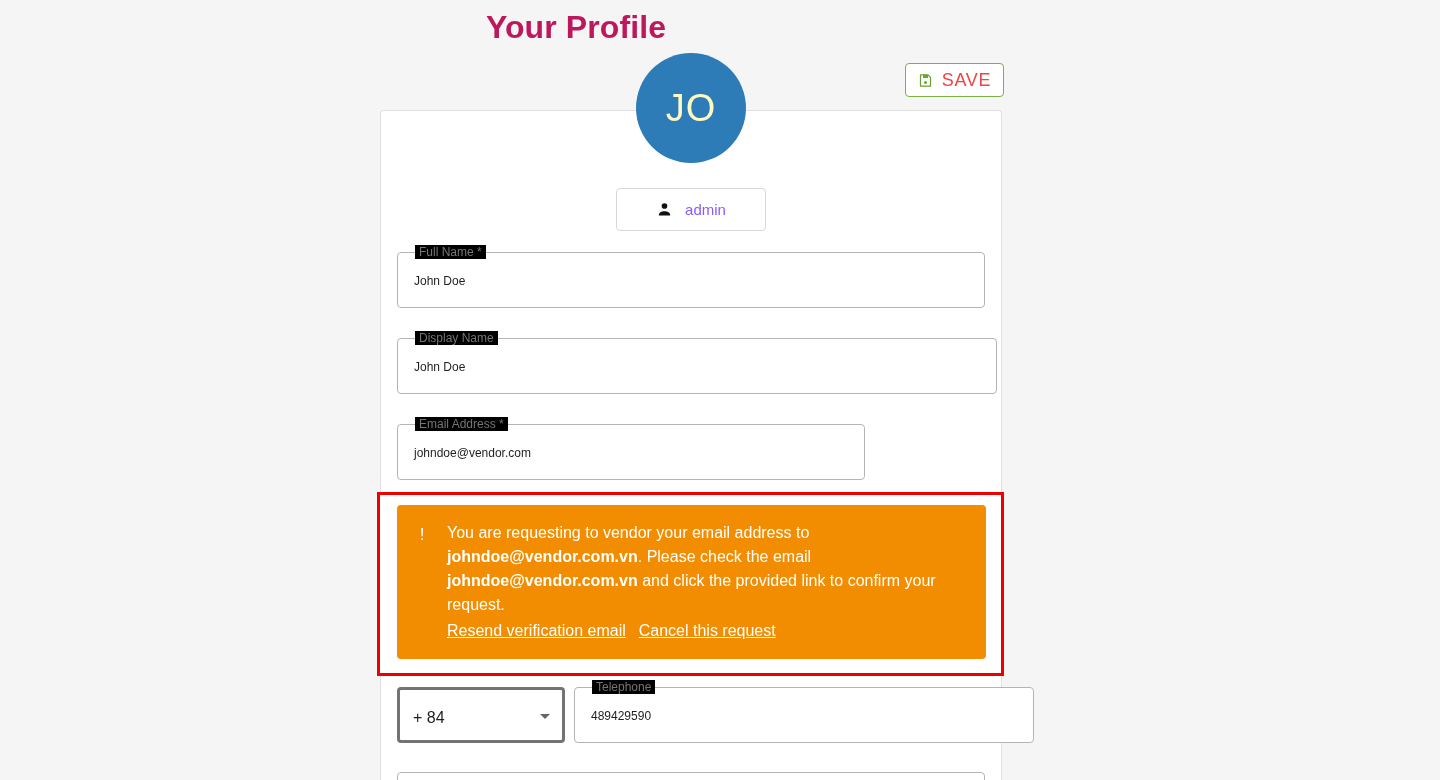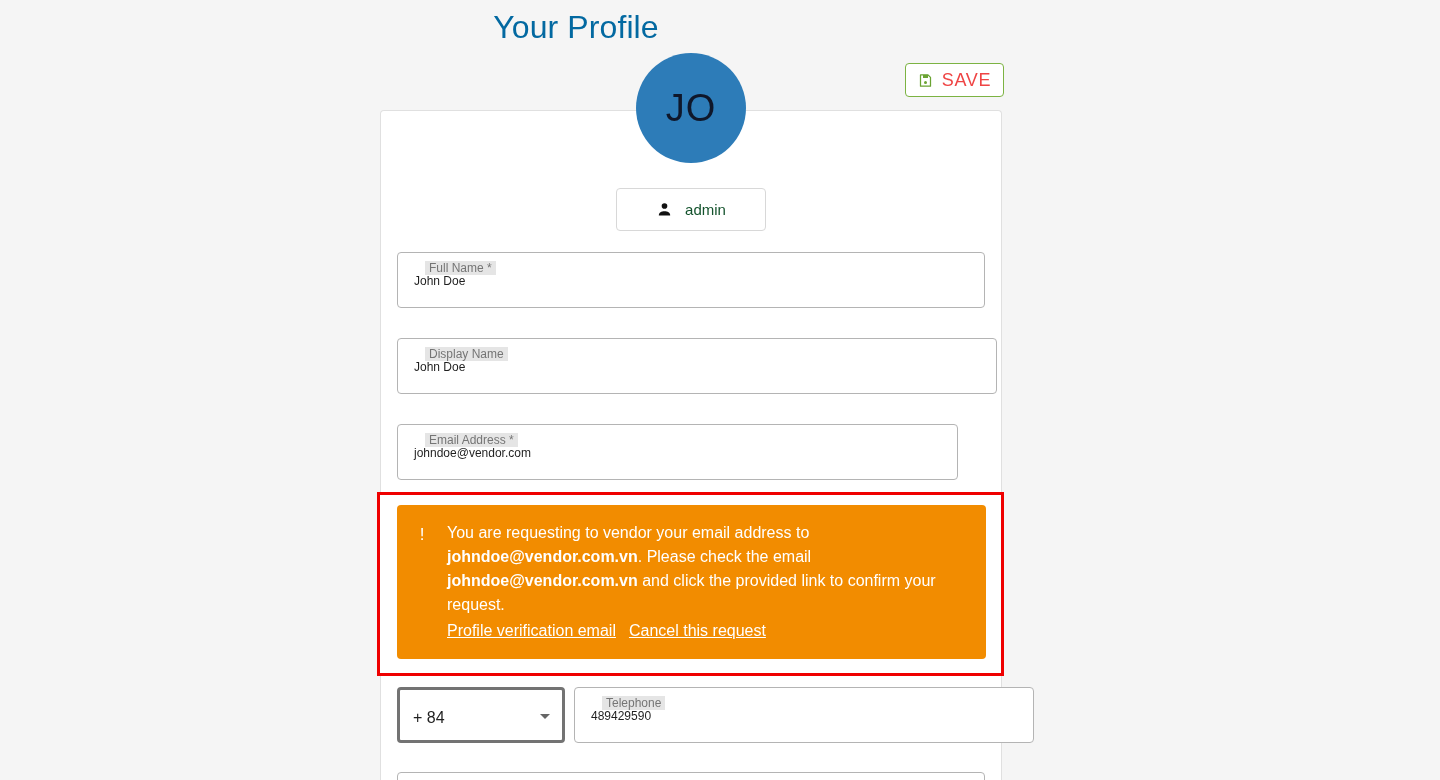--- a/index.html
+++ b/index.html
@@ -17,23 +17,23 @@
   }
 
   
   .page-title {
     position: absolute;
     top: 7px;
     left: 0;
     width: 1152px;
     text-align: center;
     font-size: 32px;
-    font-weight: 400;
+    font-weight: 700;
     letter-spacing: 0.1px;
-    color: #0369a1;
+    color: #be185d;
     line-height: 40px;
   }
 
   
   .save-btn {
     position: absolute;
     top: 63px;
     left: 905px;
     width: 99px;
     height: 34px;
@@ -78,21 +78,21 @@
     width: 110px;
     height: 110px;
     border-radius: 50%;
     background: #2d7cb8;
     display: flex;
     align-items: center;
     justify-content: center;
     z-index: 5;
   }
   .avatar-initials {
-    color: #0f172a;
+    color: #fef9c3;
     font-size: 38px;
     font-weight: 400;
     letter-spacing: 1px;
     line-height: 1;
   }
 
   
   .role-chip {
     position: absolute;
     left: 616px;
@@ -104,56 +104,55 @@
     border: 1px solid #d8d8d8;
     border-radius: 4px;
     display: flex;
     align-items: center;
     justify-content: center;
     gap: 12px;
     cursor: pointer;
   }
   .role-chip .role-label {
     font-size: 15px;
-    color: #14532d;
+    color: #8b5cf6;
   }
   .person-icon svg { display: block; }
 
   
   .field {
     position: absolute;
     box-sizing: border-box;
     height: 56px;
     border: 1px solid #b4b4b4;
     border-radius: 4px;
     background: #ffffff;
   }
   .field .field-label {
     position: absolute;
     top: -8px;
-    left: 27px;
-    background: #e5e5e5;
+    left: 17px;
+    background: #000000;
     padding: 0 4px;
     font-size: 12px;
     line-height: 14px;
     color: #757575;
     white-space: nowrap;
-    margin-top: 16px;
   }
   .field .field-value {
     position: absolute;
     left: 16px;
     top: 17px;
     font-size: 12px;
     line-height: 22px;
     color: #1f1f1f;
   }
   .field-fullname  { left: 397px; top: 252px; width: 588px; }
   .field-display   { left: 397px; top: 338px; width: 600px; }
-  .field-email     { left: 397px; top: 424px; width: 561px; }
+  .field-email     { left: 397px; top: 424px; width: 468px; }
   .field-telephone { left: 574px; top: 687px; width: 460px; }
   .field-partial   { left: 397px; top: 772px; width: 588px; height: 56px; }
 
   
   .country-select {
     position: absolute;
     left: 397px;
     top: 687px;
     width: 168px;
     height: 56px;
@@ -289,21 +288,21 @@
   <span class="field-value">johndoe@vendor.com</span>
 </div>
 
 <div class="annotation-box"></div>
 
 <div class="email-alert">
   <span class="alert-icon">!</span>
   <div class="alert-body">
     <span>You are requesting to vendor your email address to </span><span class="em">johndoe@vendor.com.vn</span><span>. Please check the email </span><span class="em">johndoe@vendor.com.vn</span><span> and click the provided link to confirm your request.</span>
     <div class="alert-links">
-      <a>Profile verification email</a>
+      <a>Resend verification email</a>
       <a>Cancel this request</a>
     </div>
   </div>
 </div>
 
 <div class="country-select">
   <span class="cc-value">+ 84</span>
   <span class="cc-arrow"></span>
 </div>
 

